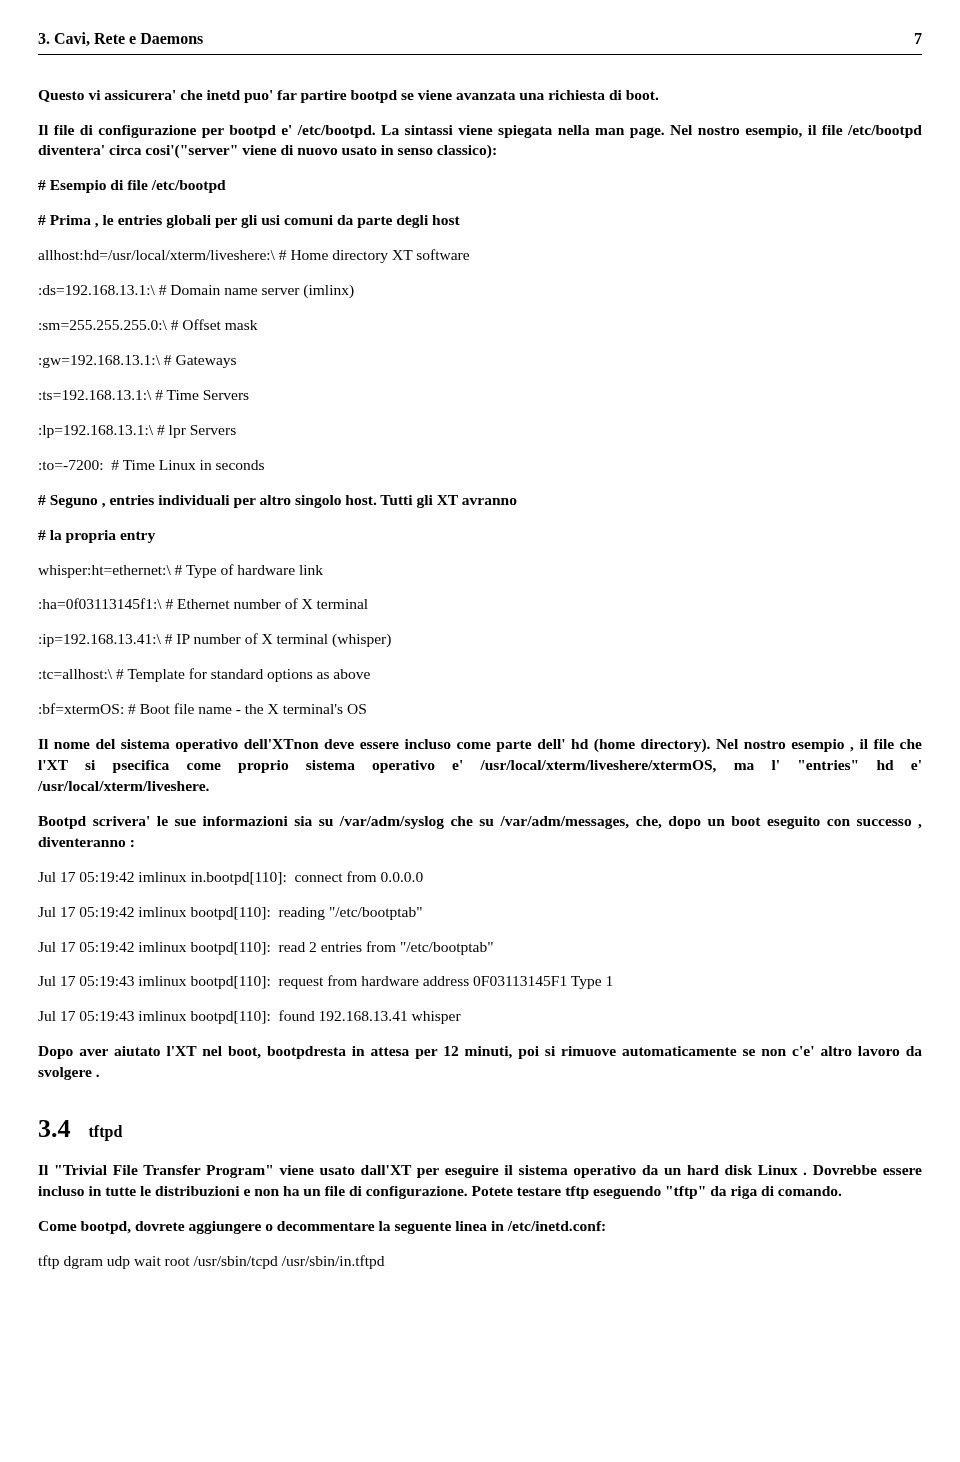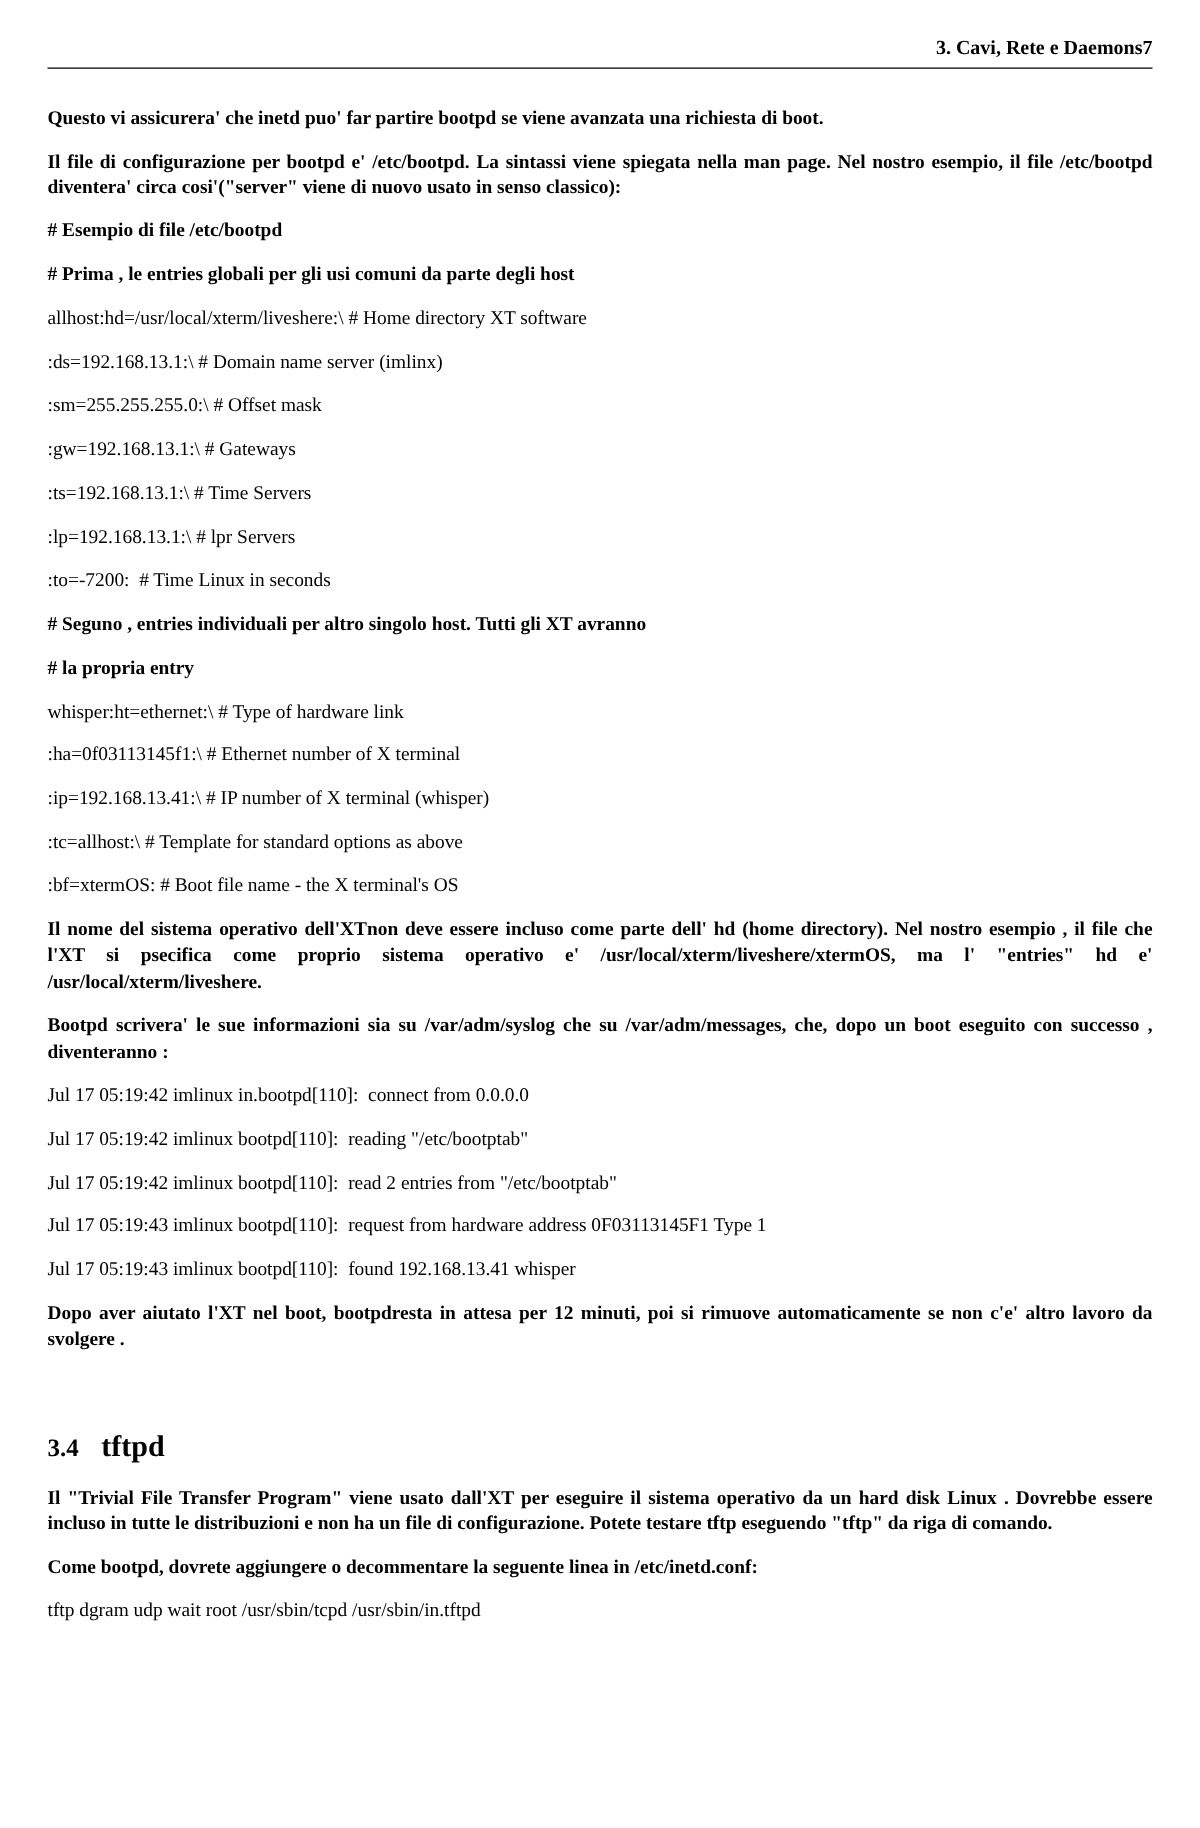--- a/index.html
+++ b/index.html
@@ -8,21 +8,21 @@
     line-height: 1.35;
     color: #000;
     background: #fff;
     margin: 0;
     padding: 28px 38px 40px 38px;
     width: 960px;
     box-sizing: border-box;
   }
   .header-row {
     display: flex;
-    justify-content: flex-end;
+    justify-content: space-between;
     font-weight: bold;
     font-size: 16px;
     margin-bottom: 4px;
   }
   .hr {
     border: none;
     border-top: 1px solid #000;
     margin: 2px 0 30px 0;
   }
   p {
@@ -30,28 +30,27 @@
     text-align: justify;
     font-weight: bold;
   }
   .code {
     font-family: Liberation Serif, serif;
     margin: 0 0 14px 0;
     white-space: pre;
   }
   .sec-num {
     font-weight: bold;
-    font-size: 20px;
+    font-size: 26px;
     display: inline-block;
     margin-right: 18px;
-    margin-top: 35px;
   }
   .sec-title {
     font-weight: bold;
-    font-size: 24px;
+    font-size: 16px;
   }
   h2 {
     font-size: 20px;
     font-weight: bold;
     margin: 28px 0 14px 0;
   }
 </style>
 </head>
 <body>
 

